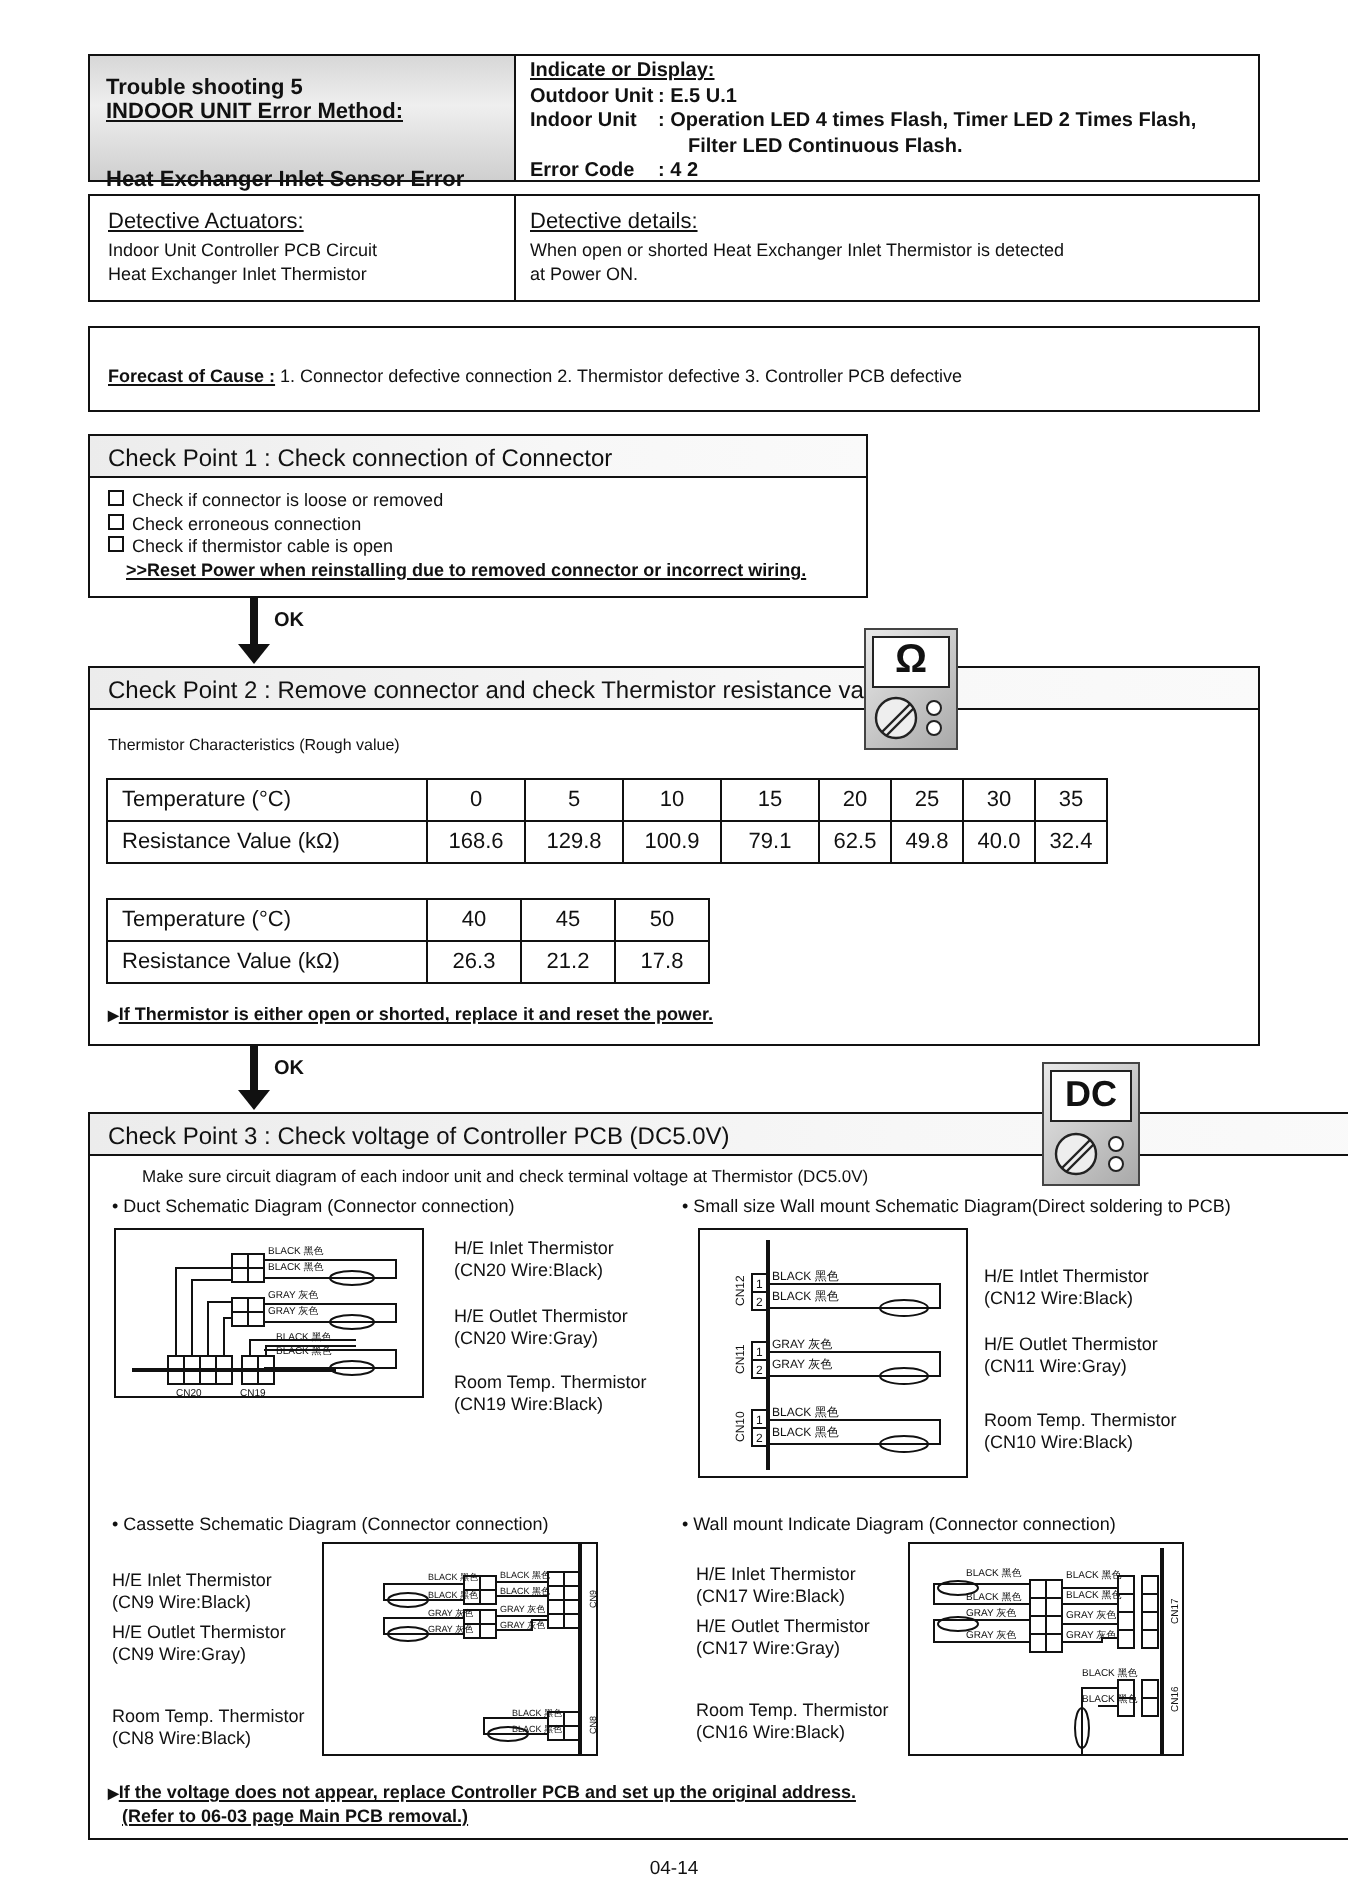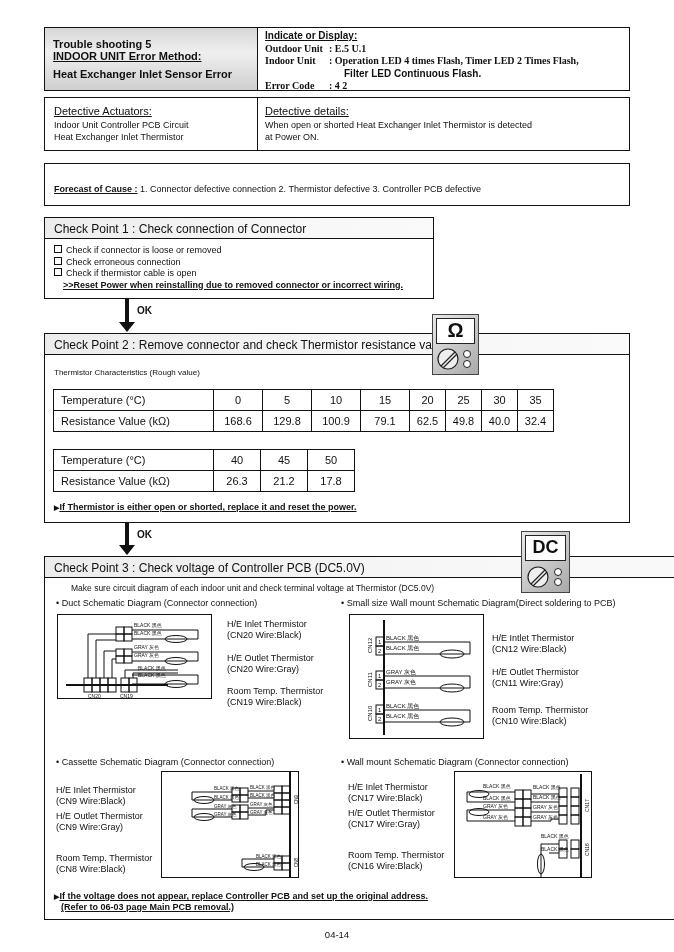--- a/index.html
+++ b/index.html
@@ -8,21 +8,21 @@
   .box{border:1.5px solid #111;background:#fff;}
   .u{text-decoration:underline;}
   .b{font-weight:bold;}
   .f9{font-size:9px;}
   .f10{font-size:10px;}
   .f11{font-size:11px;}
   
   #hdr-left{left:44px;top:27px;width:214px;height:64px;border:1.5px solid #111;border-right:none;
     background:linear-gradient(180deg,#d7d7d7 0%,#efefef 40%,#cfcfcf 100%);padding:10px 8px;}
   #hdr-right{left:257px;top:27px;width:373px;height:64px;border:1.5px solid #111;padding:2px 7px;line-height:12.5px;}
-  .row{display:flex;font-family:Liberation Serif, serif;}
+  .row{display:flex;}
   
   #det-left{left:44px;top:97px;width:214px;height:54px;border:1.5px solid #111;border-right:none;padding:7px 9px;line-height:12px;}
   #det-right{left:257px;top:97px;width:373px;height:54px;border:1.5px solid #111;padding:7px 7px;line-height:12px;}
   #forecast{left:44px;top:163px;width:586px;height:43px;border:1.5px solid #111;padding:14px 9px;}
   
   .cp-title{position:absolute;left:0;top:0;right:0;height:21px;border-bottom:1px solid #111;
     background:linear-gradient(90deg,#ececec 0%,#f7f7f7 60%,#fafafa 100%);font-size:12px;padding:4px 9px;box-sizing:border-box;}
   #cp1{left:44px;top:217px;width:390px;height:82px;}
   #cp1 .body{position:absolute;top:27px;left:9px;font-size:9px;line-height:11.5px;}
   .chk{display:inline-block;width:6px;height:6px;border:1px solid #111;margin-right:4px;vertical-align:0px;}
@@ -41,21 +41,21 @@
   .sub{font-size:9px;position:absolute;}
   .pg{position:absolute;left:0;right:0;top:929px;text-align:center;font-size:9.5px;}
   svg text{font-family:"Liberation Sans",sans-serif;}
 </style>
 </head>
 <body>
 
 <div class="abs" id="hdr-left">
   <div class="f11 b">Trouble shooting  5</div>
   <div class="f11 b u">INDOOR UNIT Error Method:</div>
-  <div class="f11 b" style="margin-top:6px">Heat Exchanger Inlet Sensor Error</div>
+  <div class="f11 b" style="margin-top:22px">Heat Exchanger Inlet Sensor Error</div>
 </div>
 <div class="abs" id="hdr-right">
   <div class="f10 b u">Indicate or Display:</div>
   <div class="f10 b row">
       <span style="width:64px">Outdoor Unit</span>
       <span>:  E.5 U.1</span>
     </div>
   <div class="f10 b row">
       <span style="width:64px">Indoor Unit</span>
       <span>:  Operation LED 4 times Flash, Timer LED 2 Times Flash,</span>
@@ -276,21 +276,21 @@
   <div class="cap" style="left:447px;top:110px">
       <div>H/E Outlet Thermistor</div>
       <div> (CN11 Wire:Gray)</div>
     </div>
   <div class="cap" style="left:447px;top:148px">
       <div>Room Temp. Thermistor</div>
       <div> (CN10 Wire:Black)</div>
     </div>
 
   <div class="sub" style="left:11px;top:200px">• Cassette Schematic Diagram (Connector connection)</div>
-  <div class="sub" style="left:296px;top:200px">• Wall mount Schematic Diagram (Connector connection)</div>
+  <div class="sub" style="left:296px;top:200px">• Wall mount Indicate Diagram (Connector connection)</div>
 
   <div class="cap" style="left:11px;top:228px">
       <div>H/E Inlet Thermistor</div>
       <div>(CN9 Wire:Black)</div>
     </div>
   <div class="cap" style="left:11px;top:254px">
       <div>H/E Outlet Thermistor</div>
       <div>(CN9 Wire:Gray)</div>
     </div>
   <div class="cap" style="left:11px;top:296px">

